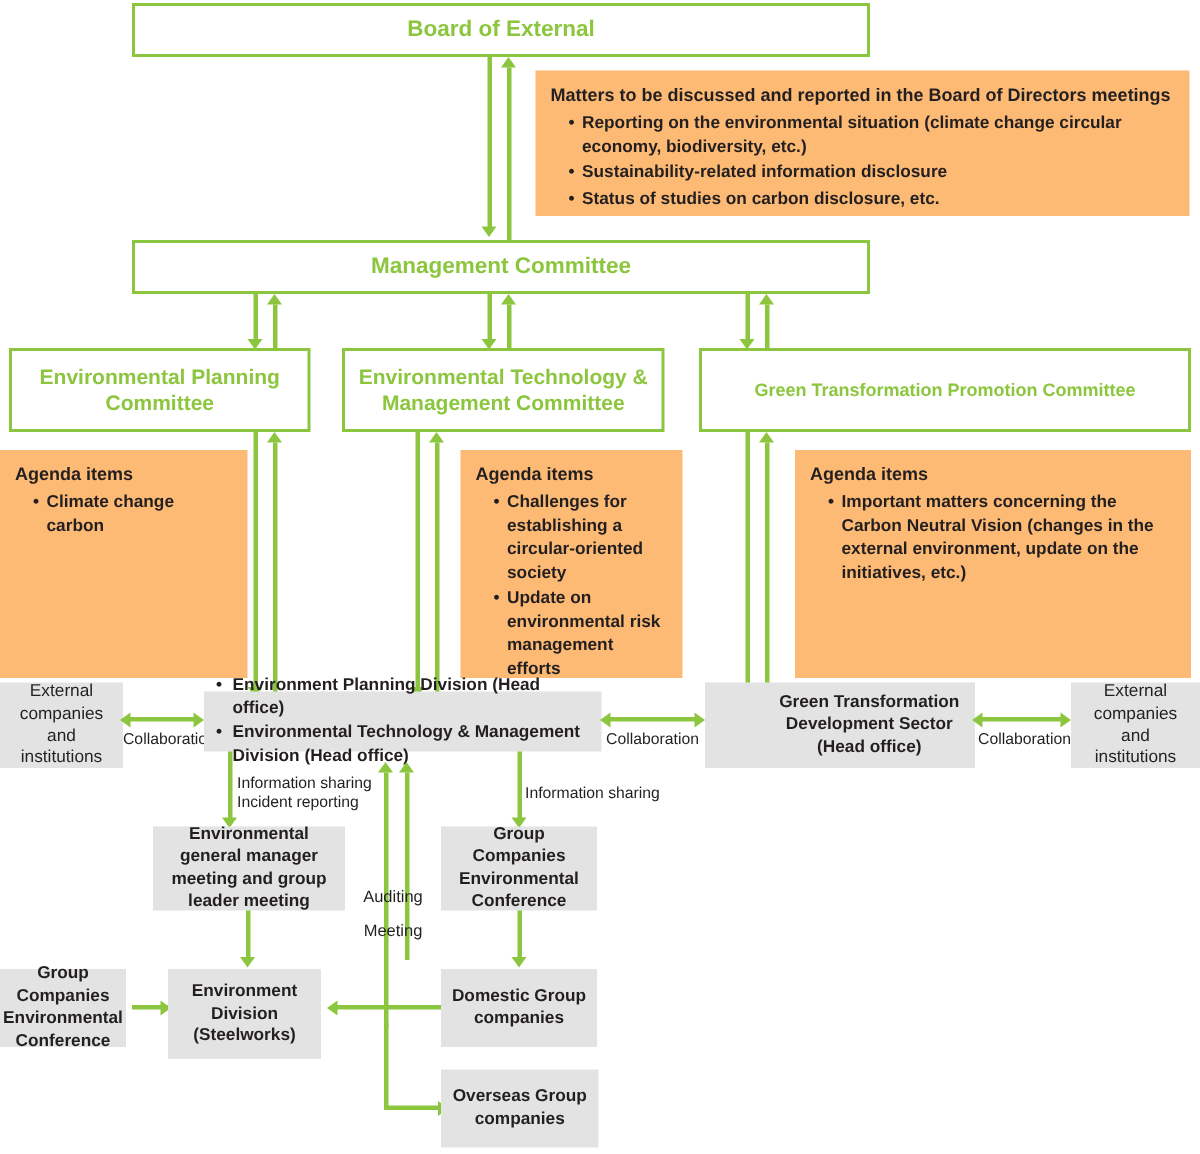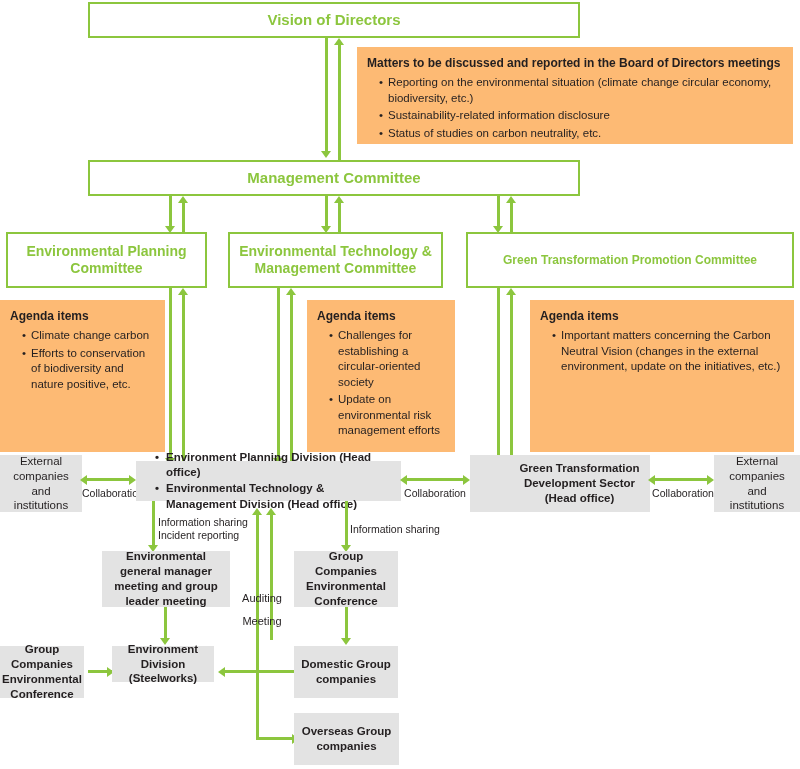--- a/index.html
+++ b/index.html
@@ -39,20 +39,21 @@
   .agenda .ag-title {
     font-weight: bold;
     font-size: 12px;
     margin-bottom: 4px;
     color: #231f20;
   }
   .agenda ul {
     margin: 0;
     padding-left: 12px;
     list-style: none;
+    font-weight: bold;
   }
   .agenda li {
     font-size: 11.5px;
     margin-bottom: 2px;
     position: relative;
     padding-left: 9px;
   }
   .agenda li:before {
     content: "\2022";
     position: absolute;
@@ -67,21 +68,21 @@
     justify-content: center;
     text-align: center;
     font-size: 11.5px;
     line-height: 1.3;
     padding: 3px 5px;
   }
   .graybox.bold { font-weight: bold; }
   .graybox.left {
     justify-content: center;
     text-align: left;
-    padding-left: 19px;
+    padding-left: 8px;
   }
   .graybox ul {
     margin: 0; padding: 0; list-style: none; width: 100%;
   }
   .graybox li {
     position: relative;
     padding-left: 11px;
     font-weight: bold;
     font-size: 11.5px;
     line-height: 1.35;
@@ -125,29 +126,29 @@
     border-bottom: 5px solid transparent;
     border-left: 7px solid #8cc63e;
   }
 </style>
 </head>
 <body>
 
 <div id="stage">
 
   <div class="abs greenbox" style="left:88px; top:2px; width:492px; height:36px; font-size:15px;">
-    <span>Vision of Directors</span>
+    <span>Board of External</span>
   </div>
 
   <div class="abs agenda" style="left:357px; top:47px; width:436px; height:97px;">
     <div class="ag-title">Matters to be discussed and reported in the Board of Directors meetings</div>
     <ul>
       <li>Reporting on the environmental situation (climate change circular economy, biodiversity, etc.)</li>
       <li>Sustainability-related information disclosure</li>
-      <li>Status of studies on carbon neutrality, etc.</li>
+      <li>Status of studies on carbon disclosure, etc.</li>
     </ul>
   </div>
 
   <div class="abs vline" style="left:325px; top:38px; width:3px; height:115px;"></div>
   <div class="abs arrow arr-down" style="left:321px; top:151px;"></div>
   <div class="abs vline" style="left:338px; top:45px; width:3px; height:115px;"></div>
   <div class="abs arrow arr-up" style="left:334px; top:38px;"></div>
 
   <div class="abs greenbox" style="left:88px; top:160px; width:492px; height:36px; font-size:15px;">
     <span>Management Committee</span>
@@ -177,21 +178,20 @@
   </div>
 
   <div class="abs greenbox" style="left:466px; top:232px; width:328px; height:56px; font-size:12px; padding:0 6px;">
     <span>Green Transformation Promotion Committee</span>
   </div>
 
   <div class="abs agenda" style="left:0px; top:300px; width:165px; height:152px;">
     <div class="ag-title">Agenda items</div>
     <ul>
       <li>Climate change carbon</li>
-      <li>Efforts to conservation of biodiversity and nature positive, etc.</li>
     </ul>
   </div>
 
   <div class="abs agenda" style="left:307px; top:300px; width:148px; height:152px;">
     <div class="ag-title">Agenda items</div>
     <ul>
       <li>Challenges for establishing a circular-oriented society</li>
       <li>Update on environmental risk management efforts</li>
     </ul>
   </div>
@@ -282,21 +282,21 @@
   <div class="abs vline" style="left:345px; top:607px; width:3px; height:33px;"></div>
   <div class="abs arrow arr-down" style="left:341px; top:638px;"></div>
 
   <div class="abs graybox bold" style="left:0px; top:646px; width:84px; height:52px;">
     <span>Group Companies Environmental Conference</span>
   </div>
 
   <div class="abs hline" style="left:88px; top:670px; width:24px; height:3px;"></div>
   <div class="abs arrow arr-right" style="left:107px; top:667px;"></div>
 
-  <div class="abs graybox bold" style="left:112px; top:646px; width:102px; height:36px;">
+  <div class="abs graybox bold" style="left:112px; top:646px; width:102px; height:60px;">
     <span>Environment Division (Steelworks)</span>
   </div>
 
   <div class="abs hline" style="left:224px; top:670px; width:72px; height:3px;"></div>
   <div class="abs arrow arr-left" style="left:218px; top:667px;"></div>
 
   <div class="abs graybox bold" style="left:294px; top:646px; width:104px; height:52px;">
     <span>Domestic Group companies</span>
   </div>
 

